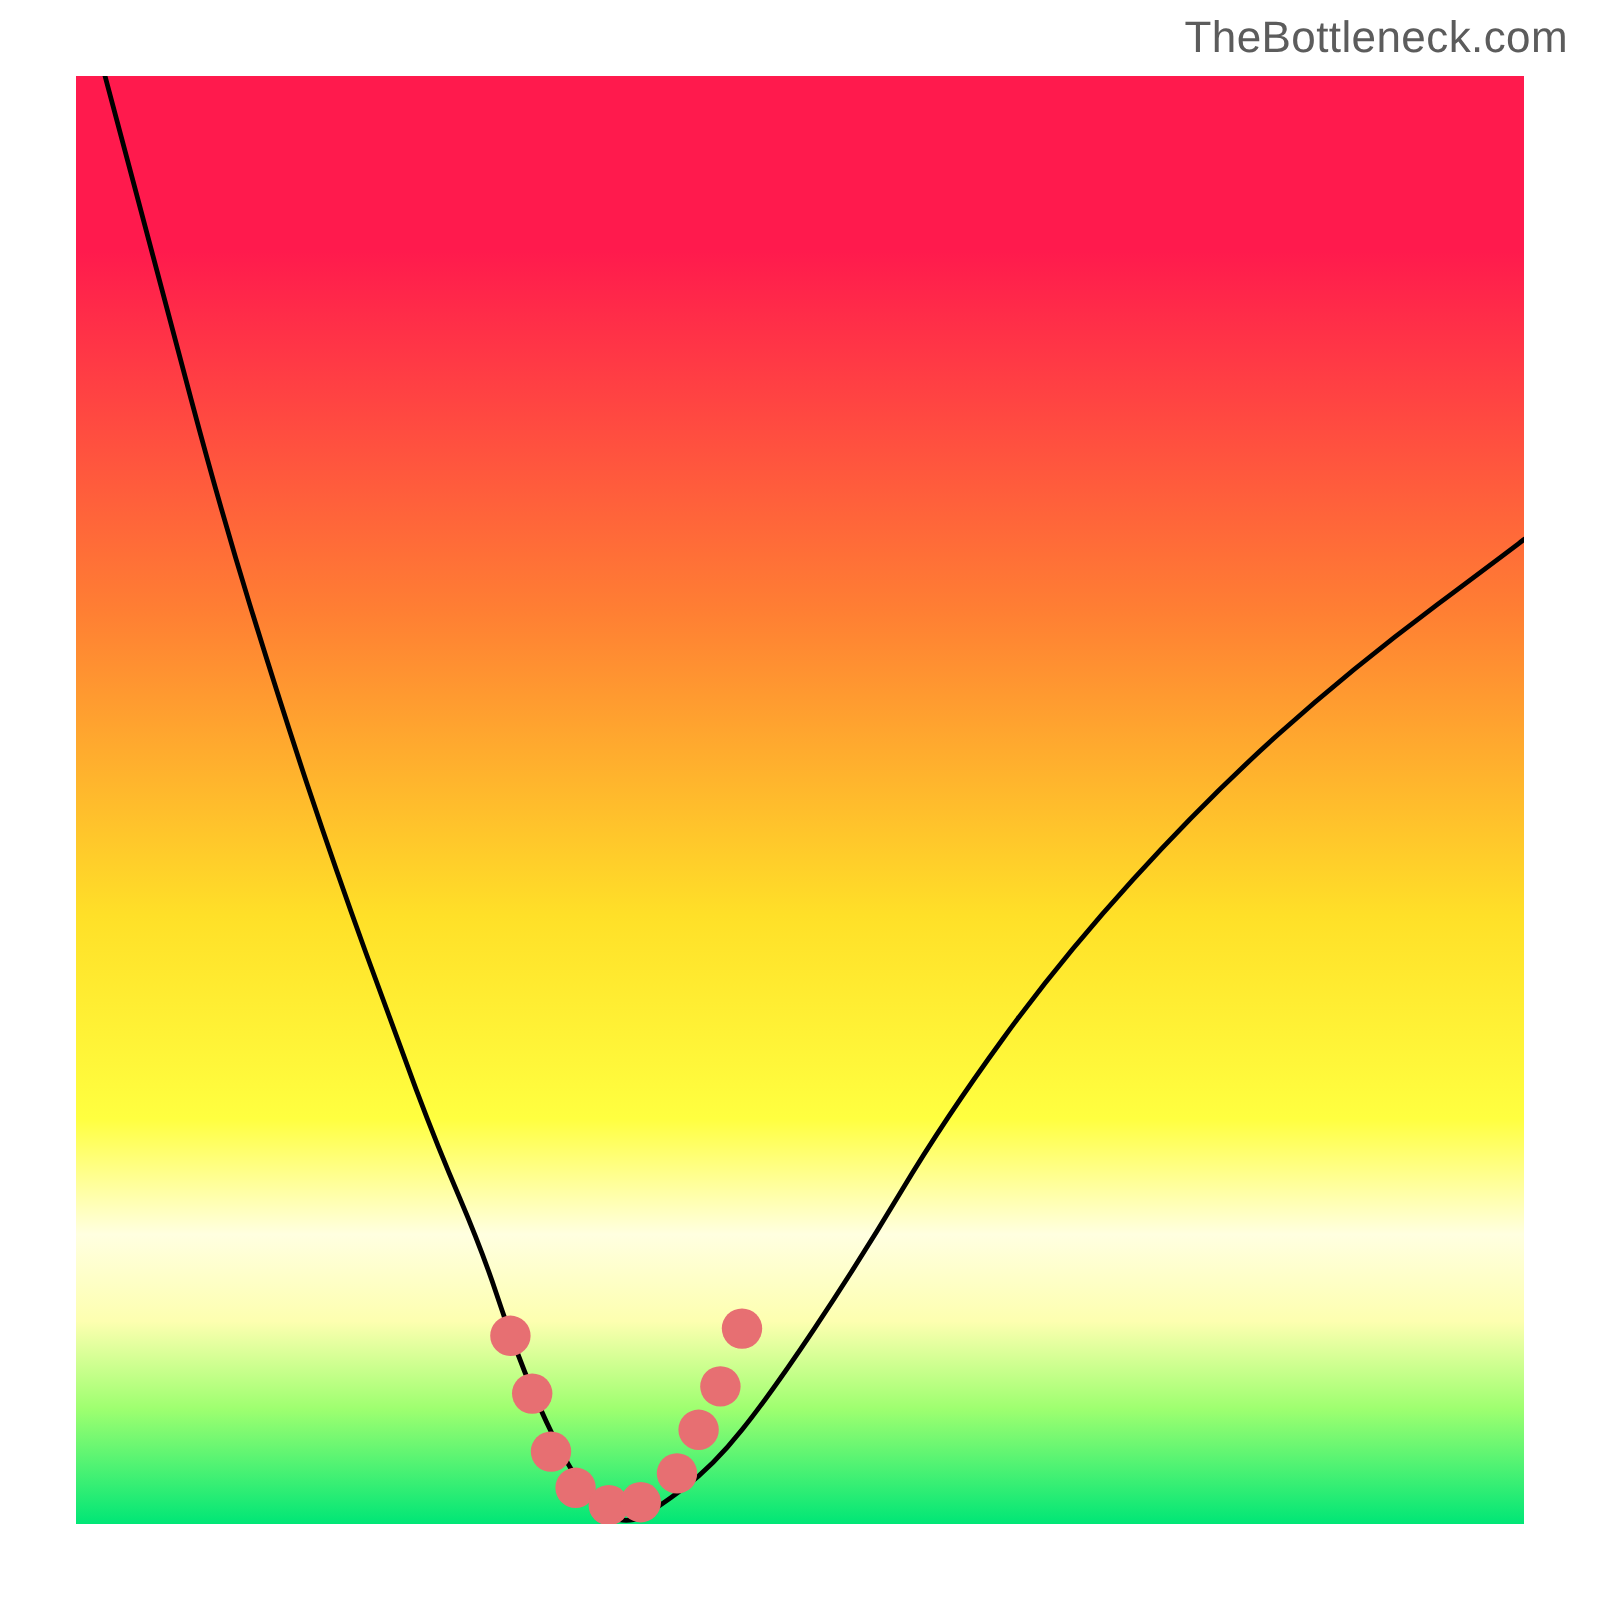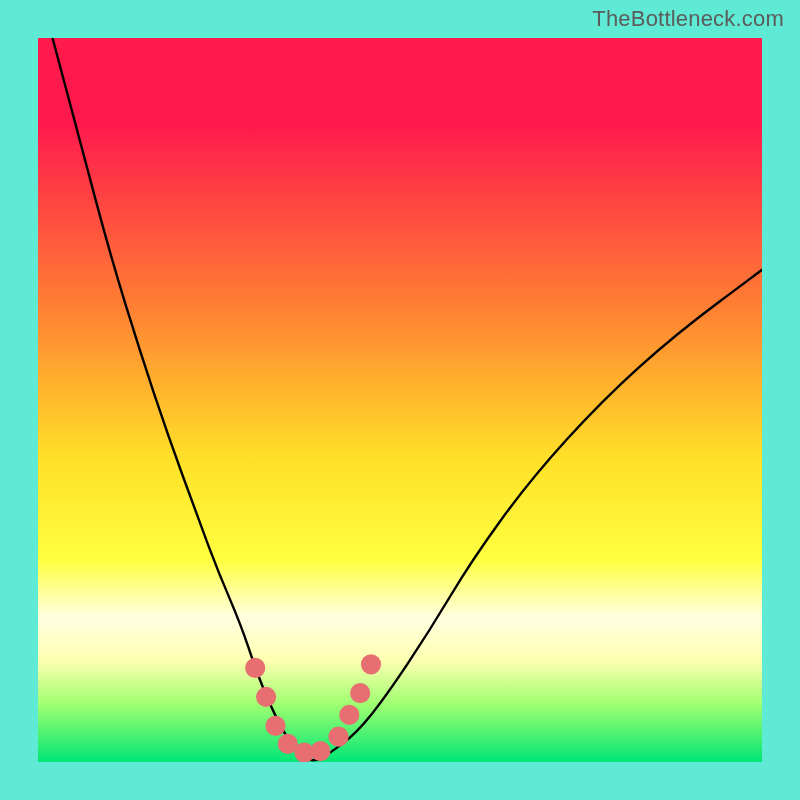--- a/index.html
+++ b/index.html
@@ -10,21 +10,21 @@
     background: #000;
     overflow: hidden;
     font-family: Arial, Helvetica, sans-serif;
   }
   .frame {
     position: absolute;
     left: 0;
     top: 0;
     width: 800px;
     height: 800px;
-    background: #5eead4;
+    background: #ffffff;
   }
   .plot {
     position: absolute;
     left: 38px;
     top: 38px;
     width: 724px;
     height: 724px;
     background: linear-gradient(to bottom,
       #ff1a4d 0%,
       #ff1a4d 12%,

